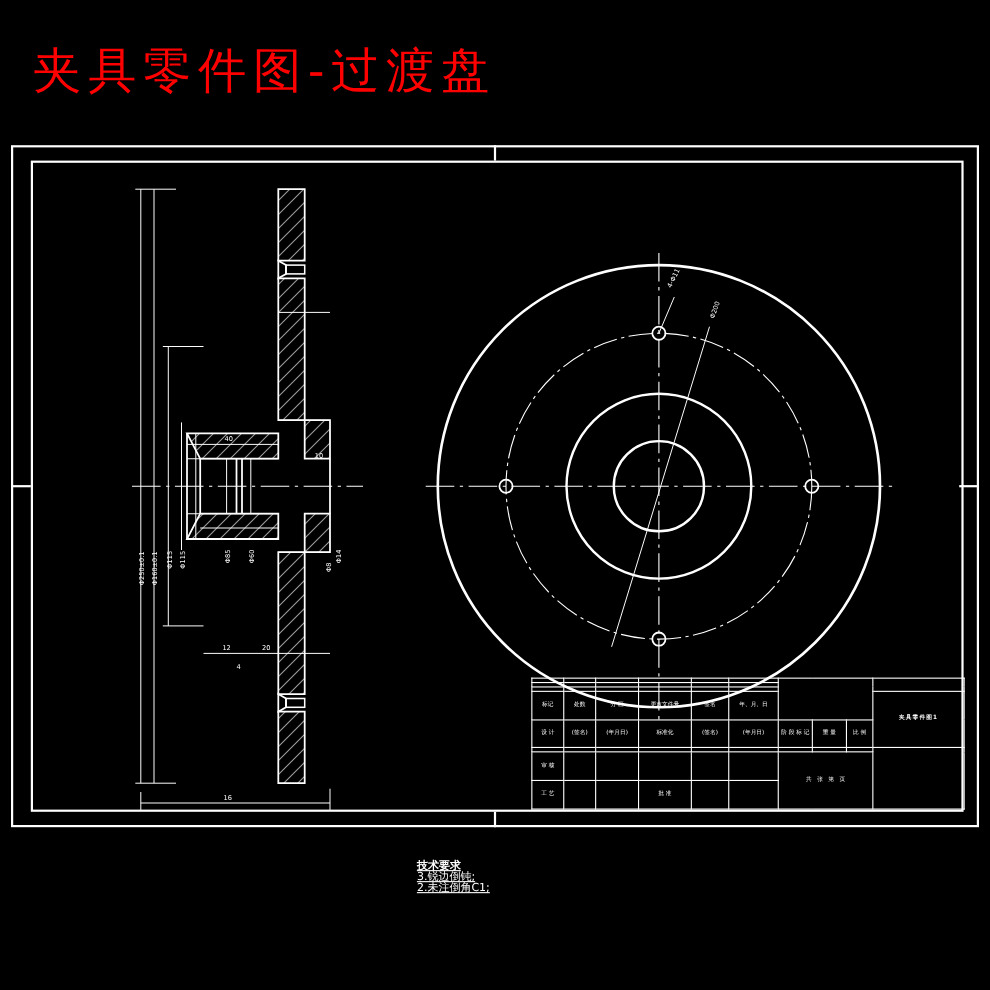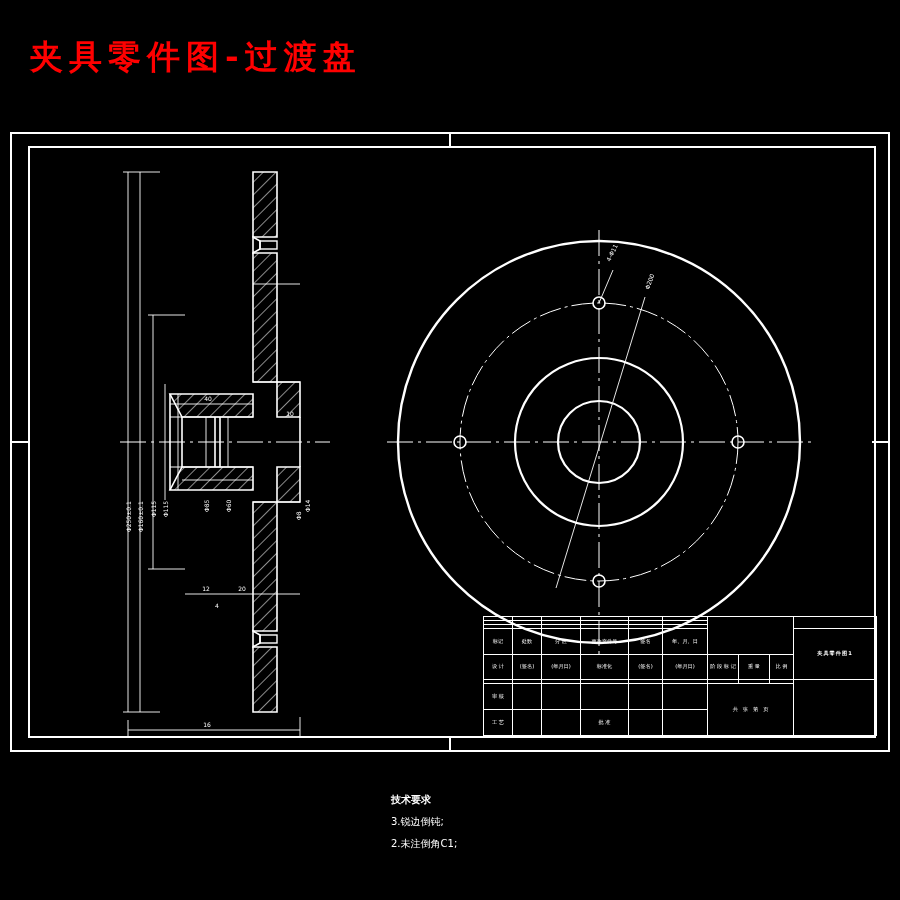--- a/index.html
+++ b/index.html
@@ -4,21 +4,21 @@
 <style>
   html,body{margin:0;padding:0;background:#000;}
   body{width:900px;height:900px;overflow:hidden;
        font-family:"DejaVu Sans","Liberation Sans",sans-serif;}
   #stage{position:relative;width:900px;height:900px;background:#000;}
 
   
   .doc-title{
     position:absolute;left:30px;top:35px;
     font-family:"DejaVu Serif","Liberation Serif",serif;
-    font-size:33px;font-weight:700;letter-spacing:6px;
+    font-size:44px;font-weight:400;letter-spacing:6px;
     color:#ff0000;white-space:nowrap;
   }
 
   
   #sheet{position:absolute;left:10px;top:132px;width:880px;height:620px;}
   .outer-frame{position:absolute;left:0;top:0;width:880px;height:620px;
                border:2px solid #fff;box-sizing:border-box;}
   .inner-frame{position:absolute;left:18px;top:14px;width:848px;height:592px;
                border:2px solid #fff;box-sizing:border-box;}
   
@@ -35,21 +35,21 @@
                  padding:0;white-space:nowrap;overflow:hidden;
                  font-family:"DejaVu Sans","Liberation Sans",sans-serif;}
   td.name-cell{font-size:14px;font-weight:700;letter-spacing:1px;
                font-family:"DejaVu Serif","Liberation Serif",serif;}
   td.blank{}
 
   
   #tech-notes{position:absolute;left:369px;top:651px;color:#fff;
               font-size:10px;line-height:10px;white-space:nowrap;
               font-family:"DejaVu Sans","Liberation Sans",sans-serif;}
-  #tech-notes div{margin:12px;padding:0;}
+  #tech-notes div{margin:0;padding:0;text-decoration:underline;}
   #tech-notes .hd{font-weight:700;}
 
   
   .dim{fill:#fff;font-size:6px;font-family:"DejaVu Sans","Liberation Sans",sans-serif;}
 </style>
 </head>
 <body>
 
 <div id="stage">
 

